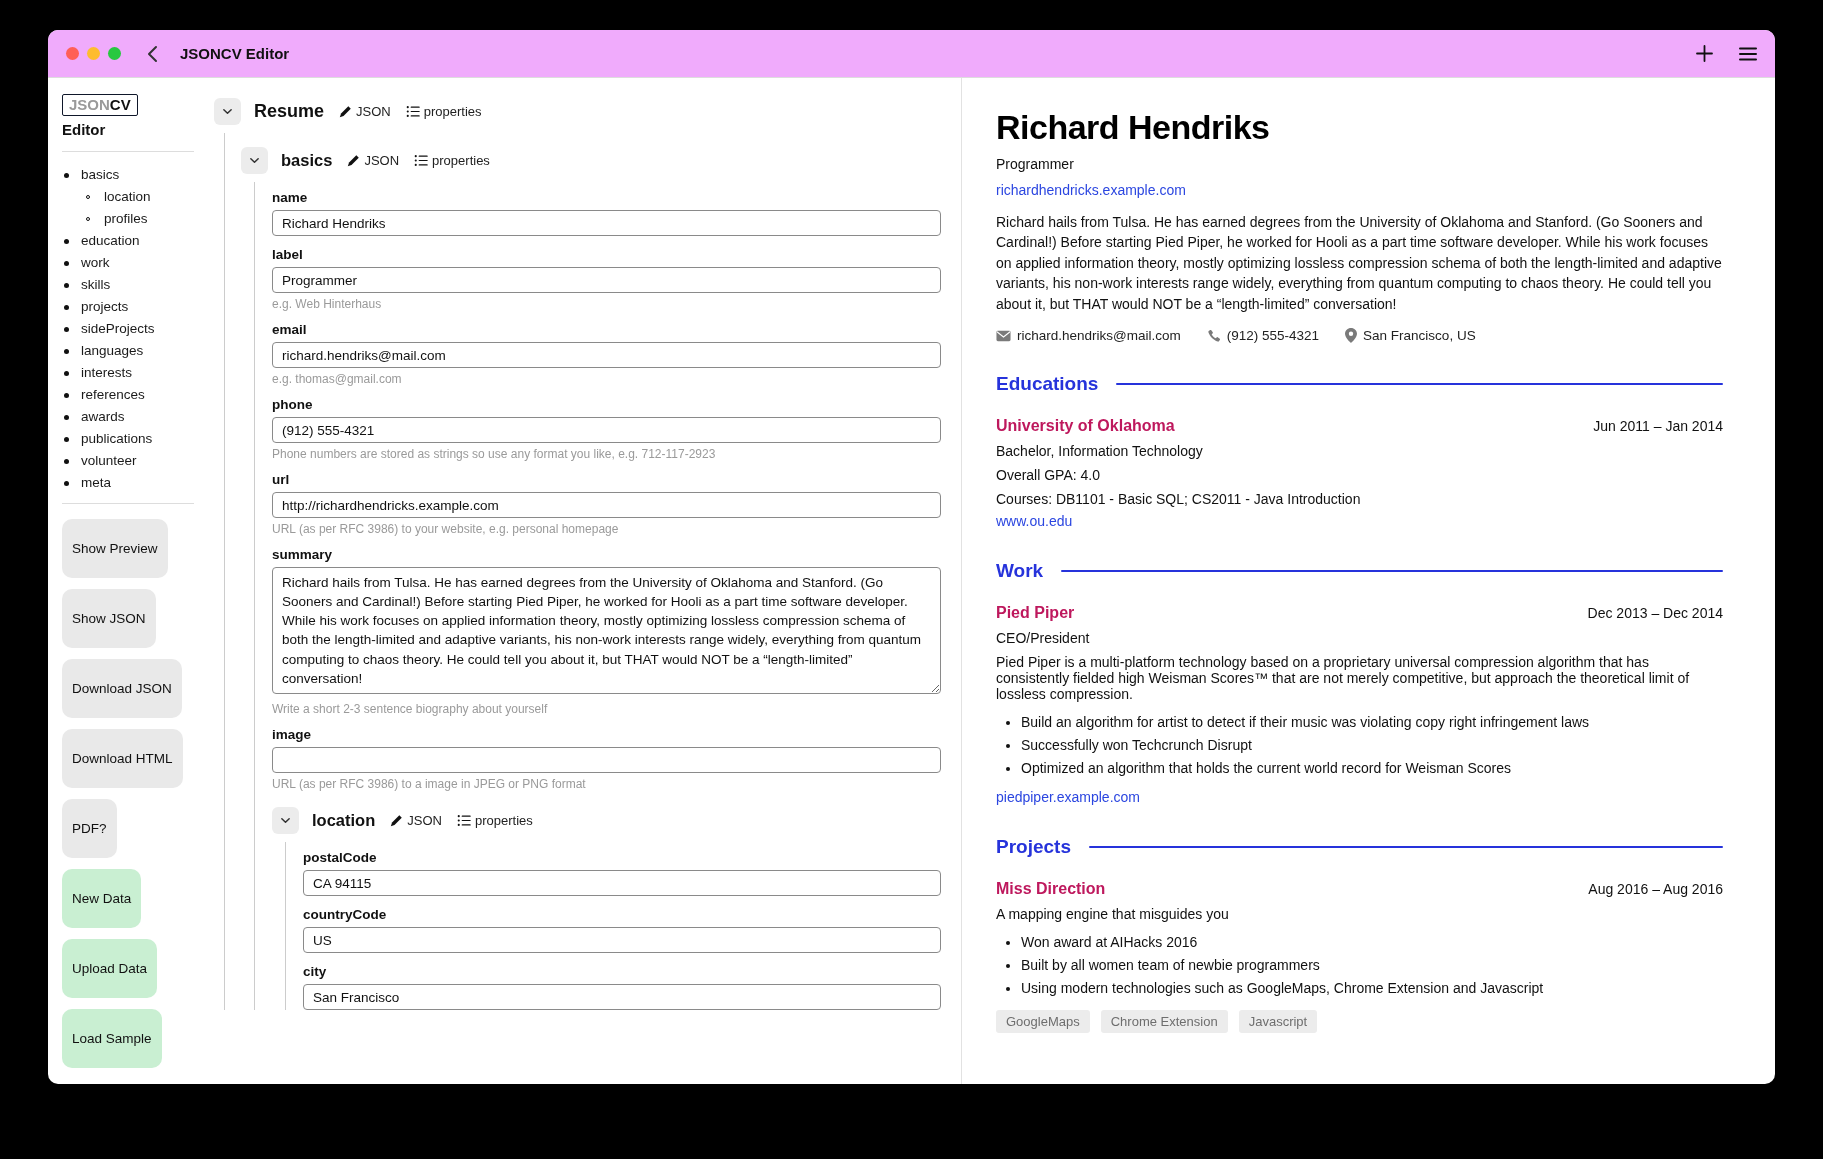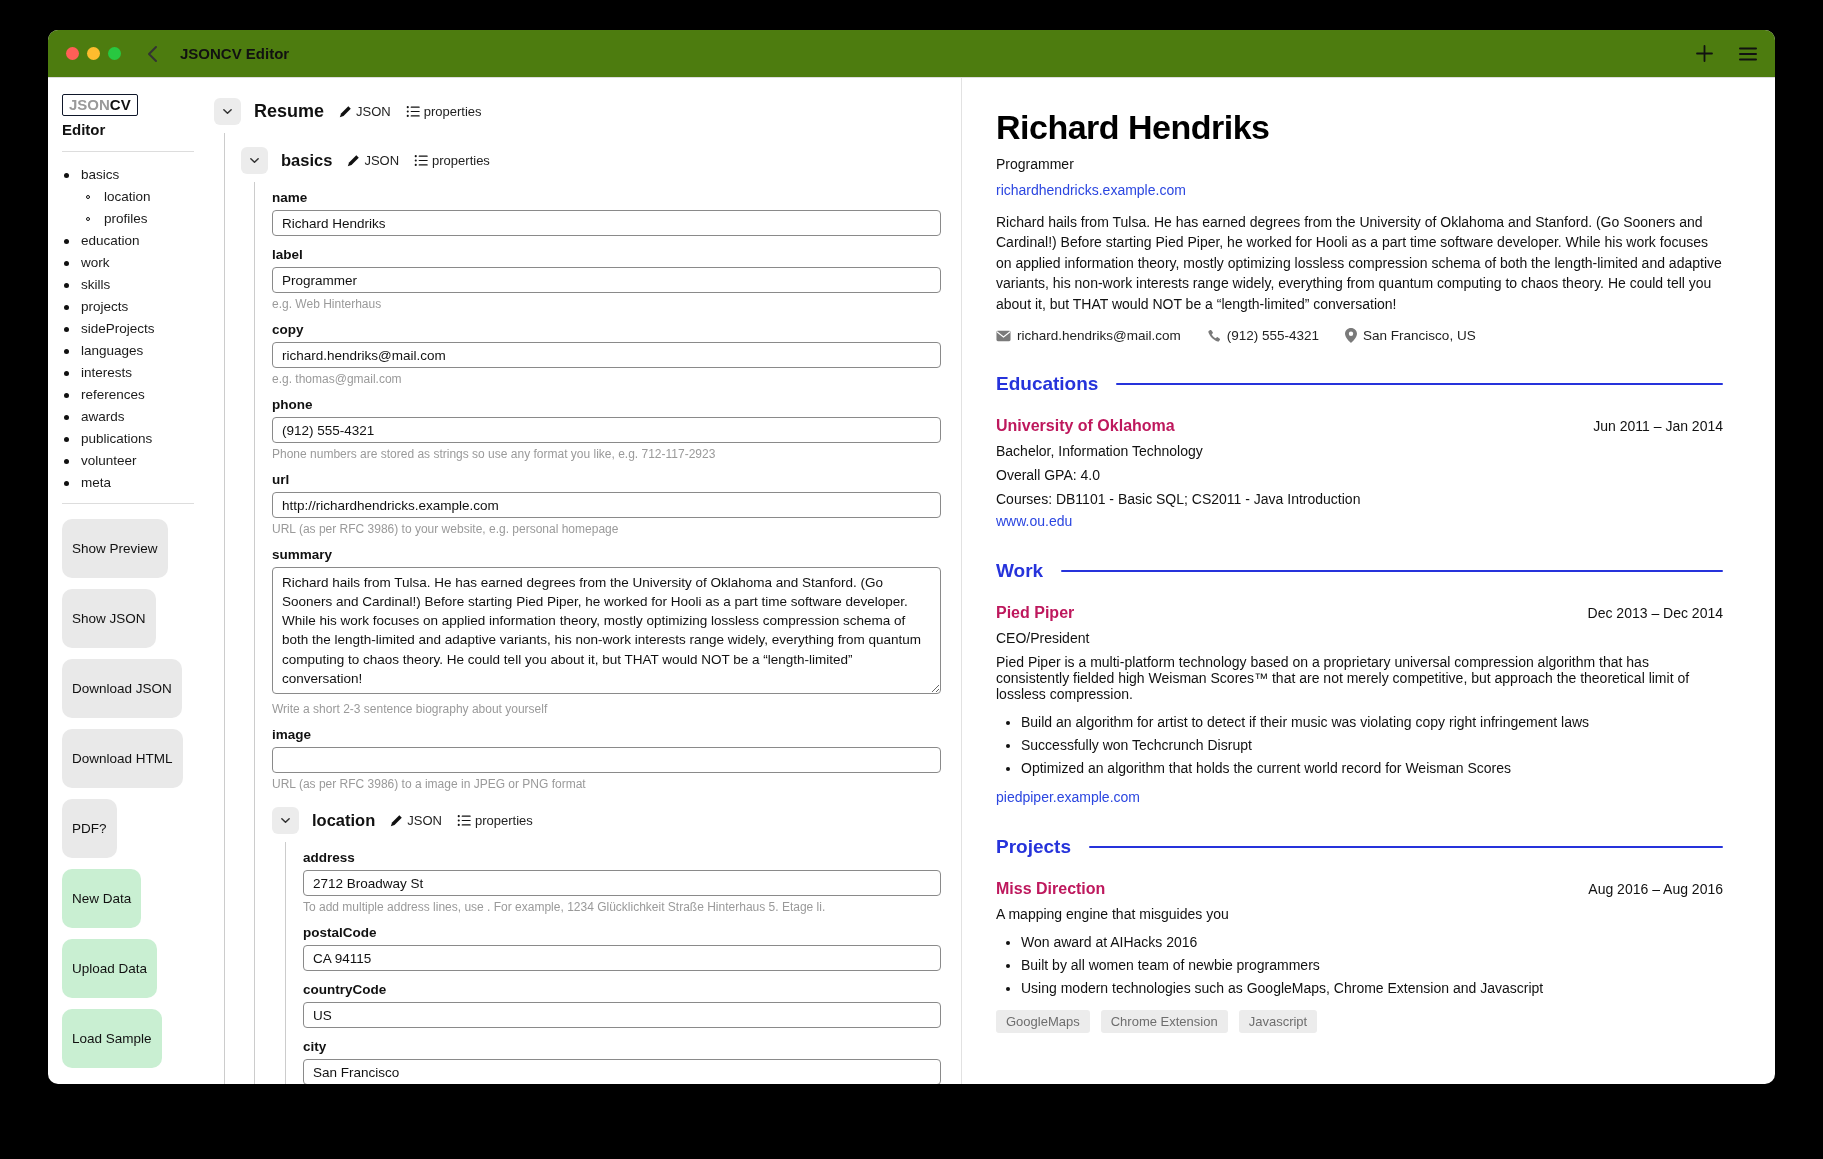--- a/index.html
+++ b/index.html
@@ -3,21 +3,21 @@
 <meta charset="utf-8">
 <style>
   * { margin:0; padding:0; box-sizing:border-box; }
   html,body { width:1823px; height:1159px; background:#000; font-family:"Liberation Sans", sans-serif; }
   .window {
     position:absolute; left:48px; top:30px; width:1727px; height:1054px;
     background:#fff; border-radius:10px; overflow:hidden;
     display:flex; flex-direction:column;
   }
   
-  .titlebar { height:48px; flex:0 0 48px; display:flex; align-items:center; padding:0 18px; border-bottom:1px solid #ddd; background:#4d7c0f;text-align:center; }
+  .titlebar { height:48px; flex:0 0 48px; display:flex; align-items:center; padding:0 18px; border-bottom:1px solid #ddd; background:#f0abfc;text-align:center; }
   .traffic { display:flex; gap:8px; }
   .light { width:13px; height:13px; border-radius:50%; }
   .back-btn { margin-left:26px; display:flex; align-items:center; }
   .tb-title { margin-left:22px; font-size:15px; font-weight:700; color:#111; }
   .tb-spacer { flex:1; }
   .tb-icon { margin-left:26px; display:flex; align-items:center; cursor:pointer; }
   
   .main { flex:1; display:flex; overflow:hidden; }
   .sidebar { width:158px; flex:0 0 158px; padding:16px 12px 0 14px; overflow:hidden; }
   .logo-box { display:inline-block; border:1px solid #0f172a; border-radius:2px; padding:1px 6px 2px 6px; font-size:15px; font-weight:700; }
@@ -205,21 +205,21 @@
             <input class="f-input" value="Richard Hendriks" style="">
           </div>
 
           <div class="field">
             <div class="f-label">label</div>
             <input class="f-input" value="Programmer" style="">
             <div class="f-hint">e.g. Web Hinterhaus</div>
           </div>
 
           <div class="field">
-            <div class="f-label">copy</div>
+            <div class="f-label">email</div>
             <input class="f-input" value="richard.hendriks@mail.com" style="">
             <div class="f-hint">e.g. thomas@gmail.com</div>
           </div>
 
           <div class="field">
             <div class="f-label">phone</div>
             <input class="f-input" value="(912) 555-4321" style="">
             <div class="f-hint">Phone numbers are stored as strings so use any format you like, e.g. 712-117-2923</div>
           </div>
 
@@ -264,25 +264,20 @@
                     <circle cx="2" cy="7" r="1.2"></circle>
                     <circle cx="2" cy="12" r="1.2"></circle>
                   </g>
                 </svg>
               <span>properties</span>
             </span>
           </div>
 
           <div class="children inner">
 
-            <div class="field">
-              <div class="f-label">address</div>
-              <input class="f-input" value="2712 Broadway St" style="">
-              <div class="f-hint">To add multiple address lines, use . For example, 1234 Glücklichkeit Straße Hinterhaus 5. Etage li.</div>
-            </div>
 
             <div class="field">
               <div class="f-label">postalCode</div>
               <input class="f-input" value="CA 94115" style="">
             </div>
 
             <div class="field">
               <div class="f-label">countryCode</div>
               <input class="f-input" value="US" style="">
               

